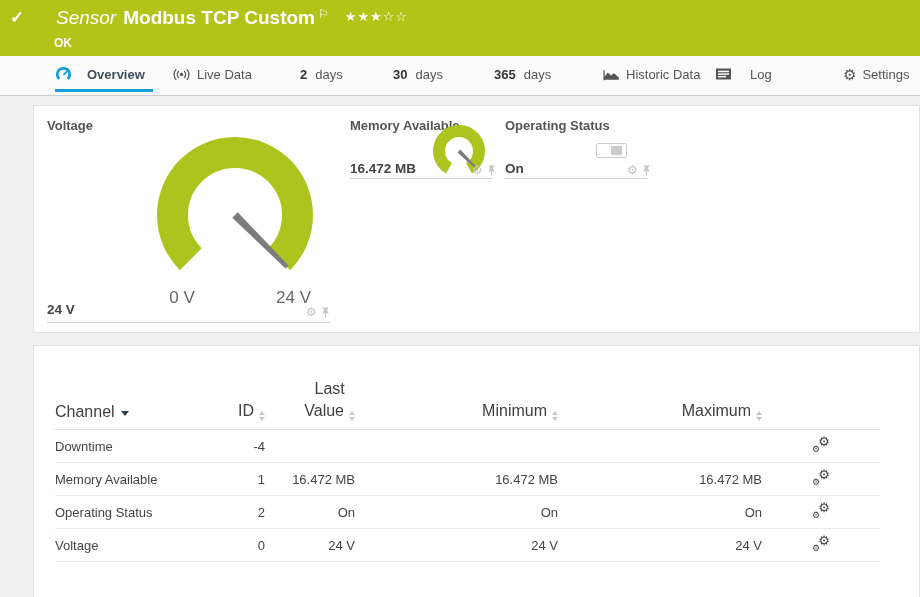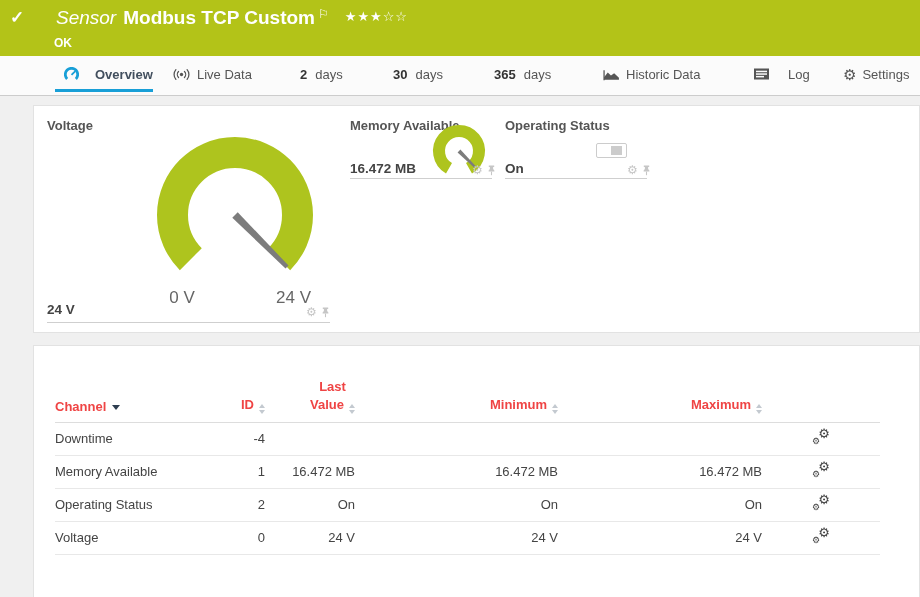--- a/index.html
+++ b/index.html
@@ -36,21 +36,21 @@
   .mini-icons{position:absolute;display:flex;align-items:center;gap:4px;color:#c6c6c6;}
   .mini-icons .gear-sm{font-size:12px;line-height:1;color:#c6c6c6;cursor:pointer;}
   .gauge-label{position:absolute;font-size:17px;color:#666;text-align:center;}
 
   
   .toggle-box{position:absolute;left:562px;top:37px;width:31px;height:15px;border:1px solid #ccc;border-radius:2px;background:#fff;box-sizing:border-box;}
   .toggle-knob{position:absolute;right:4px;top:2px;width:11px;height:9px;background:#ccc;}
 
   
   .chan-table{position:absolute;left:21px;top:28px;width:825px;border-collapse:collapse;table-layout:fixed;font-size:13px;color:#444;}
-  .chan-table th{font-size:13px;font-weight:bold;color:#ef4444;padding:4px 0 8px 0;vertical-align:bottom;border-bottom:1px solid #ddd;}
+  .chan-table th{font-size:16px;font-weight:normal;color:#404040;padding:4px 0 8px 0;vertical-align:bottom;border-bottom:1px solid #ddd;}
   .chan-table td{height:32px;padding:0;border-bottom:1px solid #e8e8e8;margin-top:20px;}
   .col-channel{width:150px;text-align:left;}
   .col-id{width:60px;text-align:right;}
   .col-last{width:90px;text-align:right;}
   .col-min{width:203px;text-align:right;}
   .col-max{width:204px;text-align:right;}
   .col-set{width:118px;text-align:center;}
   .hdr-stack{display:inline-block;text-align:center;line-height:1.35;}
 
   .sort{display:inline-flex;flex-direction:column;gap:2px;margin-left:5px;vertical-align:1px;}
@@ -72,21 +72,21 @@
     <div class="hdr-line1">
       <span class="hdr-kind">Sensor</span>
       <span class="hdr-title">Modbus TCP Custom</span>
       <span class="hdr-flag">⚐</span>
       <span class="hdr-stars"><span>★★★</span><span>☆☆</span></span>
     </div>
     <div class="hdr-status">OK</div>
   </div>
 
   <div class="tab-bar">
-    <div class="tab" style="left:64px;gap:16px;">
+    <div class="tab" style="left:56px;gap:16px;">
       <span class="tab-icon">
         <svg width="15" height="15" viewBox="0 0 14 14">
             <path d="M2.9 11.1 A5.8 5.8 0 1 1 11.1 11.1" stroke="#189fd7" stroke-width="2.6" fill="none"></path>
             <line x1="7" y1="7.4" x2="10.6" y2="3.8" stroke="#189fd7" stroke-width="1.7"></line>
           </svg>
       </span>
       <span class="tab-active-label">Overview</span>
     </div>
     <div class="tab" style="left:172px;">
       <span class="tab-icon">
@@ -111,21 +111,21 @@
     </div>
     <div class="tab" style="left:603px;">
       <span class="tab-icon">
         <svg width="17" height="13" viewBox="0 0 16 12">
             <path d="M1 11V8.5L4.5 4l3 3 3-2.2L15 9v2z" fill="#555"></path>
             <path d="M1 2v9.5" stroke="#555" stroke-width="1.2" fill="none"></path>
           </svg>
       </span>
       <span>Historic Data</span>
     </div>
-    <div class="tab" style="left:753px;gap:18px;">
+    <div class="tab" style="left:715px;gap:18px;">
       <span class="tab-icon">
         <svg width="17" height="12" viewBox="0 0 16 12">
             <rect x="0.5" y="0.5" width="15" height="11" fill="#555"></rect>
             <rect x="2.5" y="2.7" width="11" height="1.5" fill="#fbfbfb"></rect>
             <rect x="2.5" y="5.3" width="11" height="1.5" fill="#fbfbfb"></rect>
             <rect x="2.5" y="7.9" width="8" height="1.5" fill="#fbfbfb"></rect>
           </svg>
       </span>
       <span>Log</span>
     </div>

